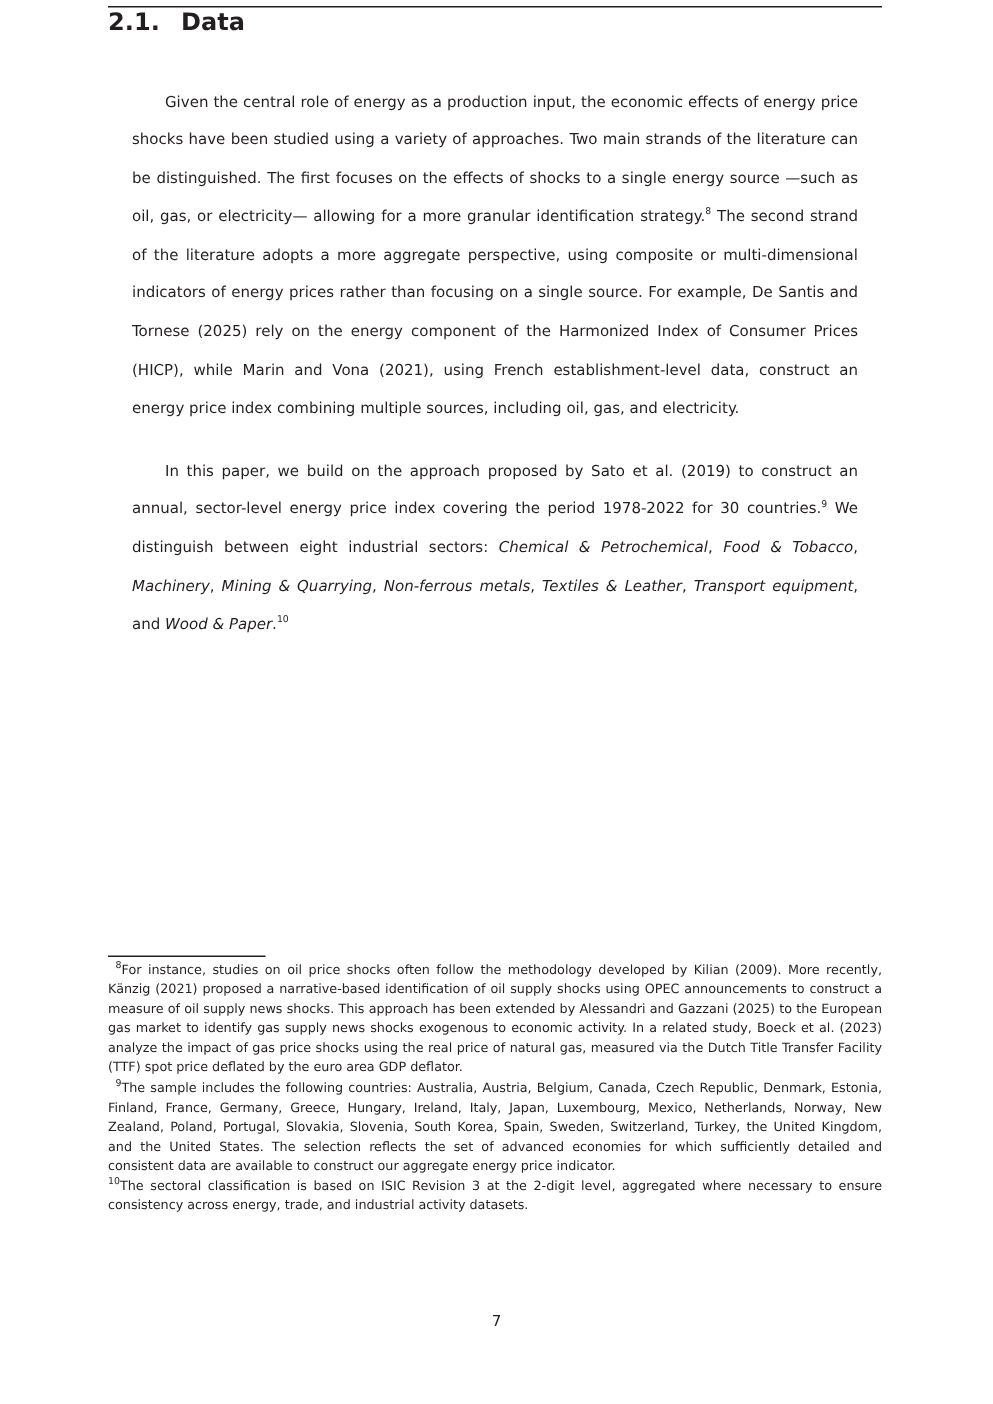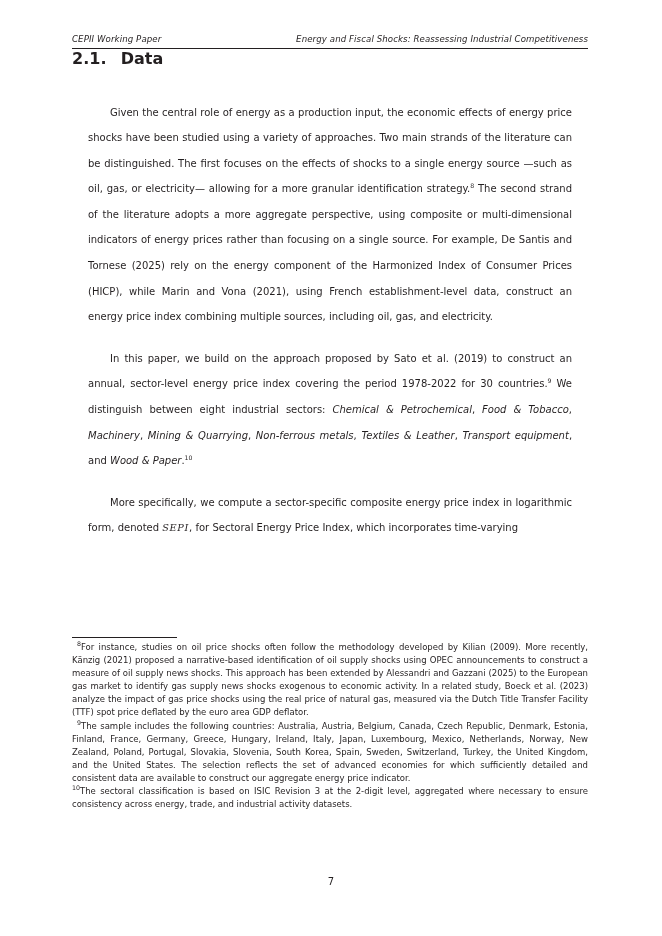--- a/index.html
+++ b/index.html
@@ -121,38 +121,33 @@
     font-size: 10px;
   }
 </style>
 </head>
 <body>
 
 <div class="page">
 
   <div class="content">
 
-    <div class="runhead">
-      <span class="runhead-left">CEPII Working Paper</span>
-      <span class="runhead-right">Energy and Fiscal Shocks: Reassessing Industrial Competitiveness</span>
-    </div>
     <hr class="head-rule">
 
     <h2 class="sec h-2-1">
       <span class="sec-num">2.1.</span><span class="sec-gap-1"></span><span>Data</span>
     </h2>
 
 
     <div class="body-block">
 
       <p class="para indent"><span>Given the central role of energy as a production input, the economic effects of energy price shocks have been studied using a variety of approaches. Two main strands of the literature can be distinguished. The first focuses on the effects of shocks to a single energy source —such as oil, gas, or electricity— allowing for a more granular identification strategy.</span><sup>8</sup><span> The second strand of the literature adopts a more aggregate perspective, using composite or multi-dimensional indicators of energy prices rather than focusing on a single source. For example, De Santis and Tornese (2025) rely on the energy component of the Harmonized Index of Consumer Prices (HICP), while Marin and Vona (2021), using French establishment-level data, construct an energy price index combining multiple sources, including oil, gas, and electricity.</span></p>
 
       <p class="para indent"><span>In this paper, we build on the approach proposed by Sato et al. (2019) to construct an annual, sector-level energy price index covering the period 1978-2022 for 30 countries.</span><sup>9</sup><span> We distinguish between eight industrial sectors: </span><span id="sector-list"><i>Chemical &amp; Petrochemical</i>, <i>Food &amp; Tobacco</i>, <i>Machinery</i>, <i>Mining &amp; Quarrying</i>, <i>Non-ferrous metals</i>, <i>Textiles &amp; Leather</i>, <i>Transport equipment</i>, and <i>Wood &amp; Paper</i>.</span><sup>10</sup></p>
 
-      <p class="para indent"><span>More specifically, we compute a sector-specific composite energy price index in logarithmic form, denoted </span><span class="mathit">SEPI</span><span>, for Sectoral Energy Price Index, which incorporates time-varying</span></p>
 
     </div>
   </div>
 
   <div class="footnotes">
     <hr class="fn-rule">
 
     <p class="fn first"><sup>8</sup><span>For instance, studies on oil price shocks often follow the methodology developed by Kilian (2009). More recently, Känzig (2021) proposed a narrative-based identification of oil supply shocks using OPEC announcements to construct a measure of oil supply news shocks. This approach has been extended by Alessandri and Gazzani (2025) to the European gas market to identify gas supply news shocks exogenous to economic activity. In a related study, Boeck et al. (2023) analyze the impact of gas price shocks using the real price of natural gas, measured via the Dutch Title Transfer Facility (TTF) spot price deflated by the euro area GDP deflator.</span></p>
 
     <p class="fn first"><sup>9</sup><span>The sample includes the following countries: Australia, Austria, Belgium, Canada, Czech Republic, Denmark, Estonia, Finland, France, Germany, Greece, Hungary, Ireland, Italy, Japan, Luxembourg, Mexico, Netherlands, Norway, New Zealand, Poland, Portugal, Slovakia, Slovenia, South Korea, Spain, Sweden, Switzerland, Turkey, the United Kingdom, and the United States. The selection reflects the set of advanced economies for which sufficiently detailed and consistent data are available to construct our aggregate energy price indicator.</span></p>

